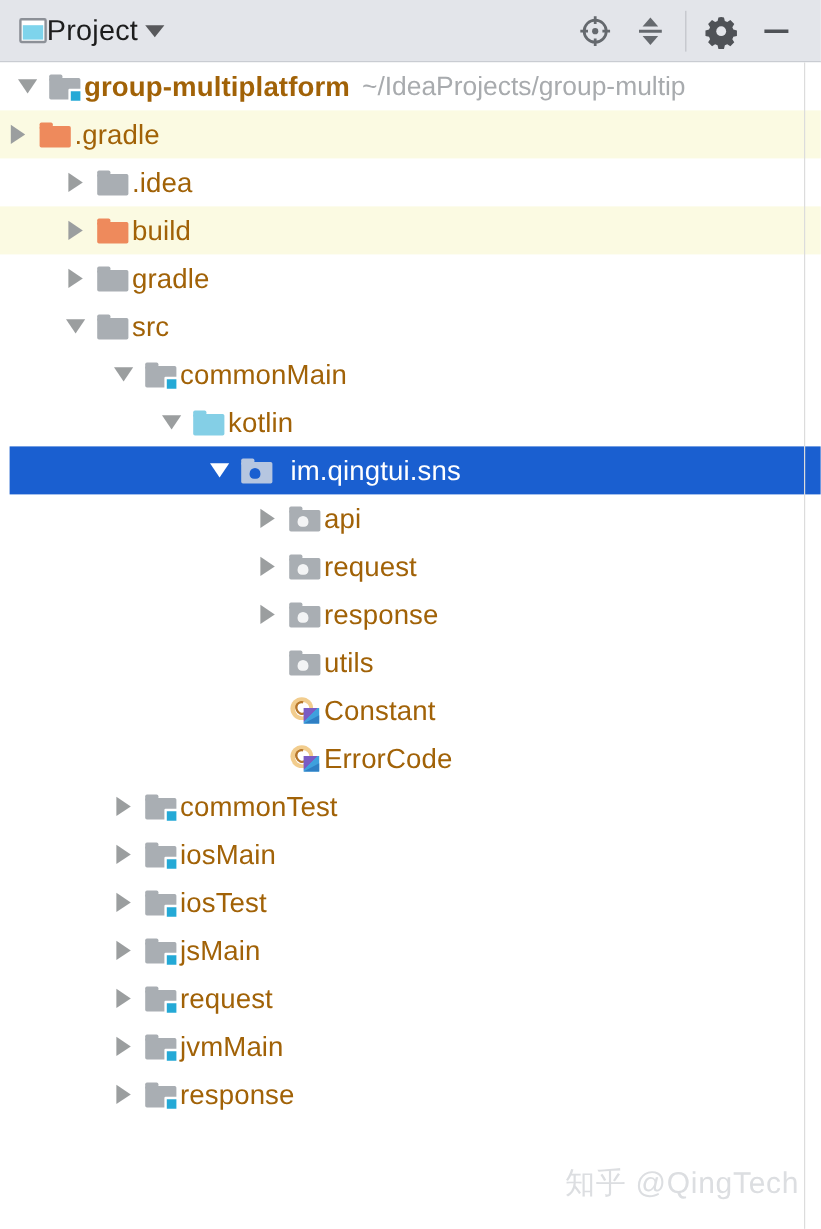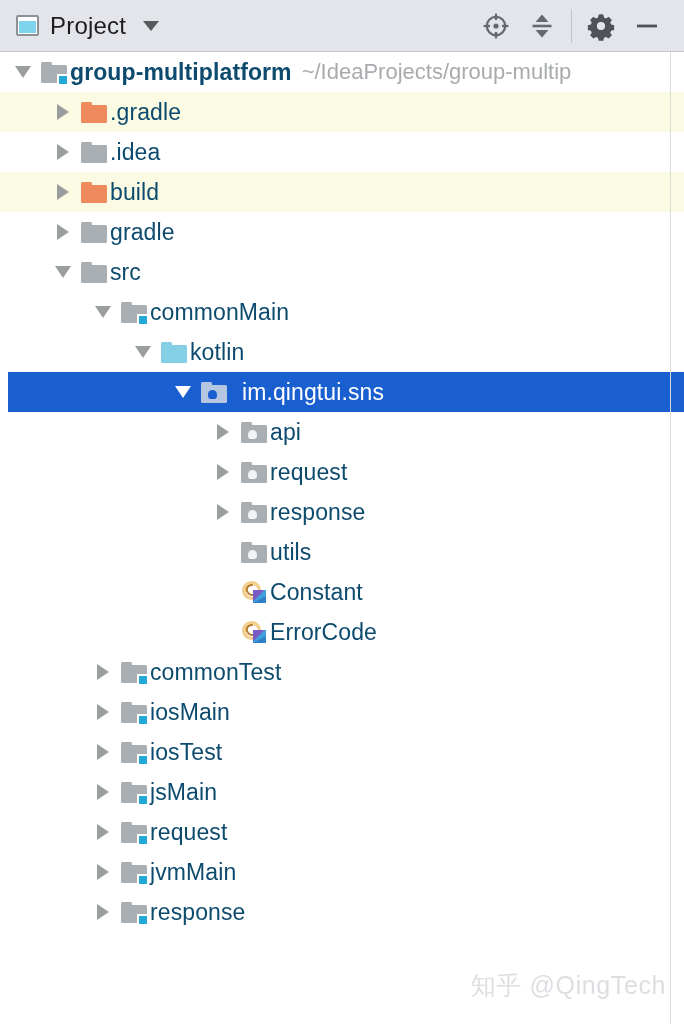--- a/index.html
+++ b/index.html
@@ -30,21 +30,21 @@
     background: #e3e5ea;
     border-bottom: 1px solid #c3c6cc;
     display: flex;
     align-items: center;
     box-sizing: border-box;
   }
   .tb-left {
     display: flex;
     align-items: center;
     padding-left: 16px;
-    gap: 11px;
+    gap: 0;
   }
   .panel-icon {
     width: 23px;
     height: 21px;
     border: 2px solid #8c9097;
     border-radius: 2px;
     background: #ffffff;
     box-sizing: border-box;
     position: relative;
     flex: none;
@@ -151,21 +151,21 @@
 
   .icon-slot {
     width: 32px;
     flex: none;
     display: flex;
     align-items: center;
     justify-content: center;
   }
   .label {
     font-size: 23px;
-    color: #0c4a6e;
+    color: #a16207;
     letter-spacing: .1px;
     line-height: 1;
   }
   .label.bold { font-weight: 700; }
   .label.white { color: #ffffff; margin-left: 12px; }
   .path {
     font-size: 22px;
     color: #a8abae;
     margin-left: 10px;
     line-height: 1;
@@ -356,21 +356,21 @@
               <span class="tab"></span>
               <span class="body"></span>
               <span class="badge"></span>
             </span>
           </span>
           <span class="label bold">group-multiplatform</span>
           <span class="path">~/IdeaProjects/group-multip</span>
         </span>
       </div>
       <div class="row excluded">
-        <span class="content" style="padding-left:48px">
+        <span class="content" style="">
           <span class="arrow-slot">
             <span class="arrow-right"></span>
           </span>
           <span class="icon-slot">
             <span class="fld orange">
               <span class="tab"></span>
               <span class="body"></span>
             </span>
           </span>
           <span class="label">.gradle</span>

